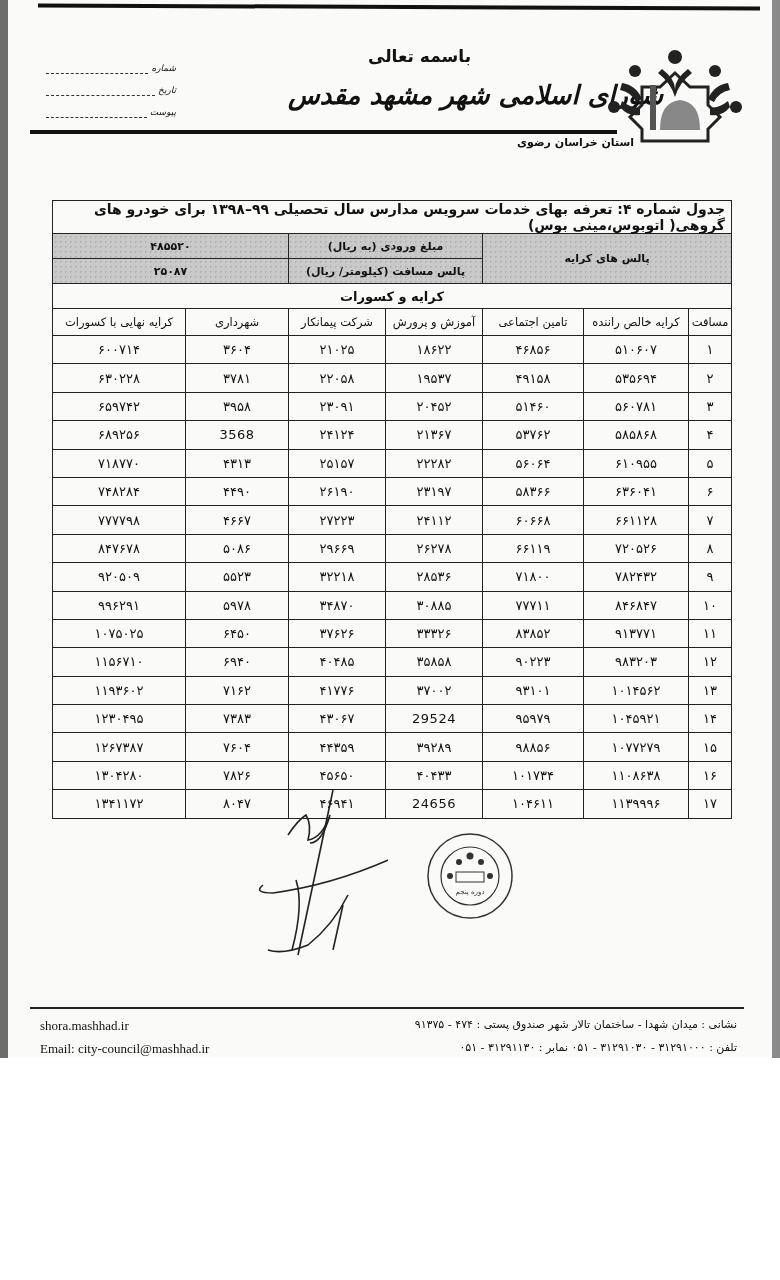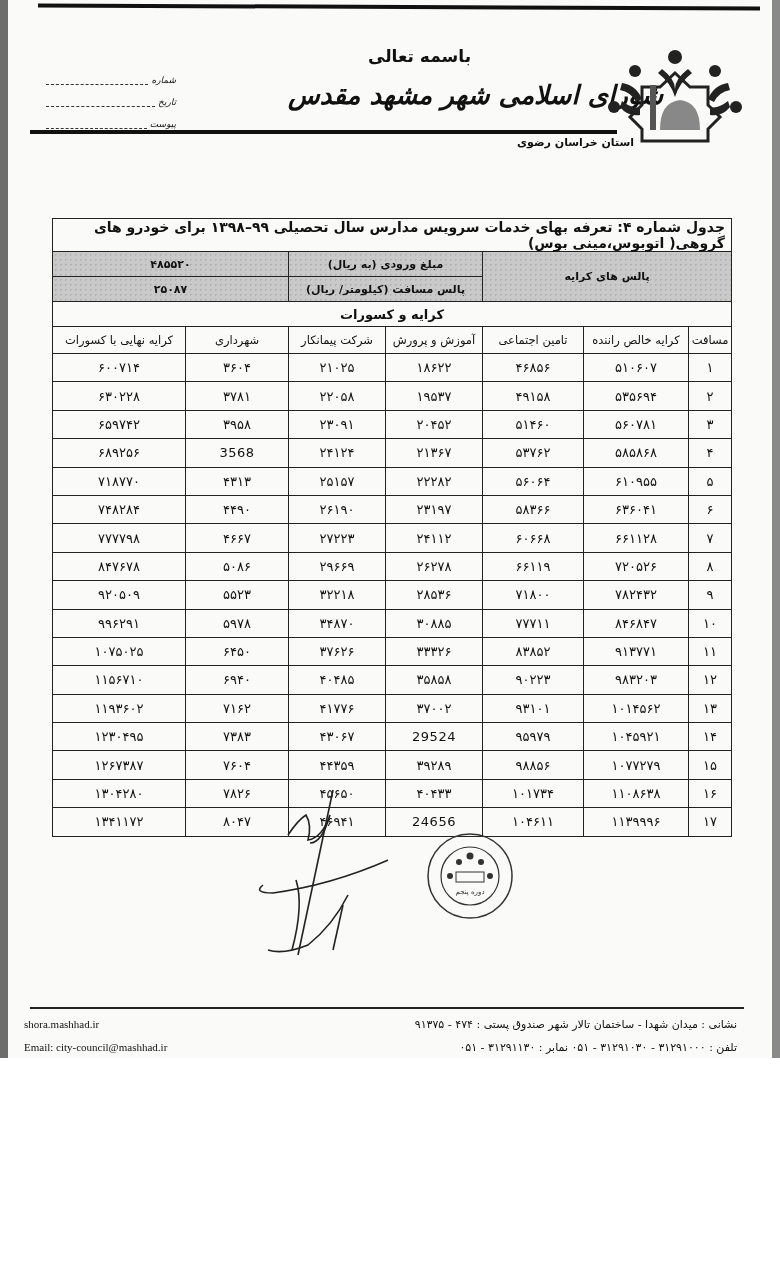--- a/index.html
+++ b/index.html
@@ -14,42 +14,42 @@
     box-sizing: border-box;
   }
   .top-rule { position: absolute; left: 30px; right: 12px; top: 5px; height: 4px; background: #111; transform: rotate(0.25deg); }
   .head-rule { position: absolute; left: 22px; right: 155px; top: 130px; height: 4px; background: #111; }
   .bismillah { position: absolute; left: 360px; top: 46px; font-size: 17px; font-weight: bold; direction: rtl; }
   .council-title {
     position: absolute; left: 280px; top: 80px; font-family: "DejaVu Serif", serif;
     font-size: 26px; font-style: italic; font-weight: bold; direction: rtl; letter-spacing: -1px;
   }
   .meta-fields { position: absolute; left: 38px; top: 63px; width: 130px; }
-  .meta-row { display: flex; direction: rtl; align-items: flex-end; height: 22px; font-size: 9px; font-style: italic; }
+  .meta-row { display: flex; direction: rtl; align-items: flex-start; height: 22px; font-size: 9px; font-style: italic; }
   .meta-row .line { flex: 1; border-bottom: 1px dashed #333; margin-right: 3px; height: 10px; }
   .logo { position: absolute; left: 592px; top: 45px; width: 150px; height: 100px; }
   .province { position: absolute; left: 509px; top: 136px; font-size: 11px; font-weight: bold; direction: rtl; }
 
   table.tariff {
     position: absolute; left: 44px; top: 200px; width: 680px;
-    border-collapse: collapse; direction: rtl; font-size: 12px; margin-top: 18px;
+    border-collapse: collapse; direction: rtl; font-size: 12px;
   }
   table.tariff td, table.tariff th { border: 1.5px solid #222; text-align: center; padding: 0; }
   .title-cell { font-weight: bold; font-size: 14px; height: 28px; text-align: right !important; padding-right: 6px !important; }
   .gray { background: #c9c9c9; background-image: radial-gradient(#b3b3b3 1px, transparent 1px); background-size: 5px 5px; }
   .param-row td { height: 24px; font-size: 11px; font-weight: bold; }
   .section-cell { font-weight: bold; font-size: 13px; height: 24px; }
   .colhead th { font-weight: normal; font-size: 11.5px; height: 26px; }
   .data-row td { height: 27.4px; font-size: 13px; letter-spacing: 0.5px; }
 
   .signature { position: absolute; left: 240px; top: 785px; width: 140px; height: 175px; }
   .stamp { position: absolute; left: 418px; top: 832px; width: 88px; height: 88px; }
   .foot-rule { position: absolute; left: 22px; right: 28px; top: 1007px; height: 2px; background: #222; }
   .footer-right { position: absolute; right: 35px; direction: rtl; font-size: 11px; }
-  .footer-left { position: absolute; left: 16px; font-family: "Liberation Serif", serif; font-size: 11px; }
+  .footer-left { position: absolute; left: 32px; font-family: "Liberation Serif", serif; font-size: 13px; }
 </style>
 </head>
 <body>
 
 <div class="page">
   <div class="top-rule"></div>
 
   <div class="meta-fields">
     <div class="meta-row">
       <span>شماره</span>

